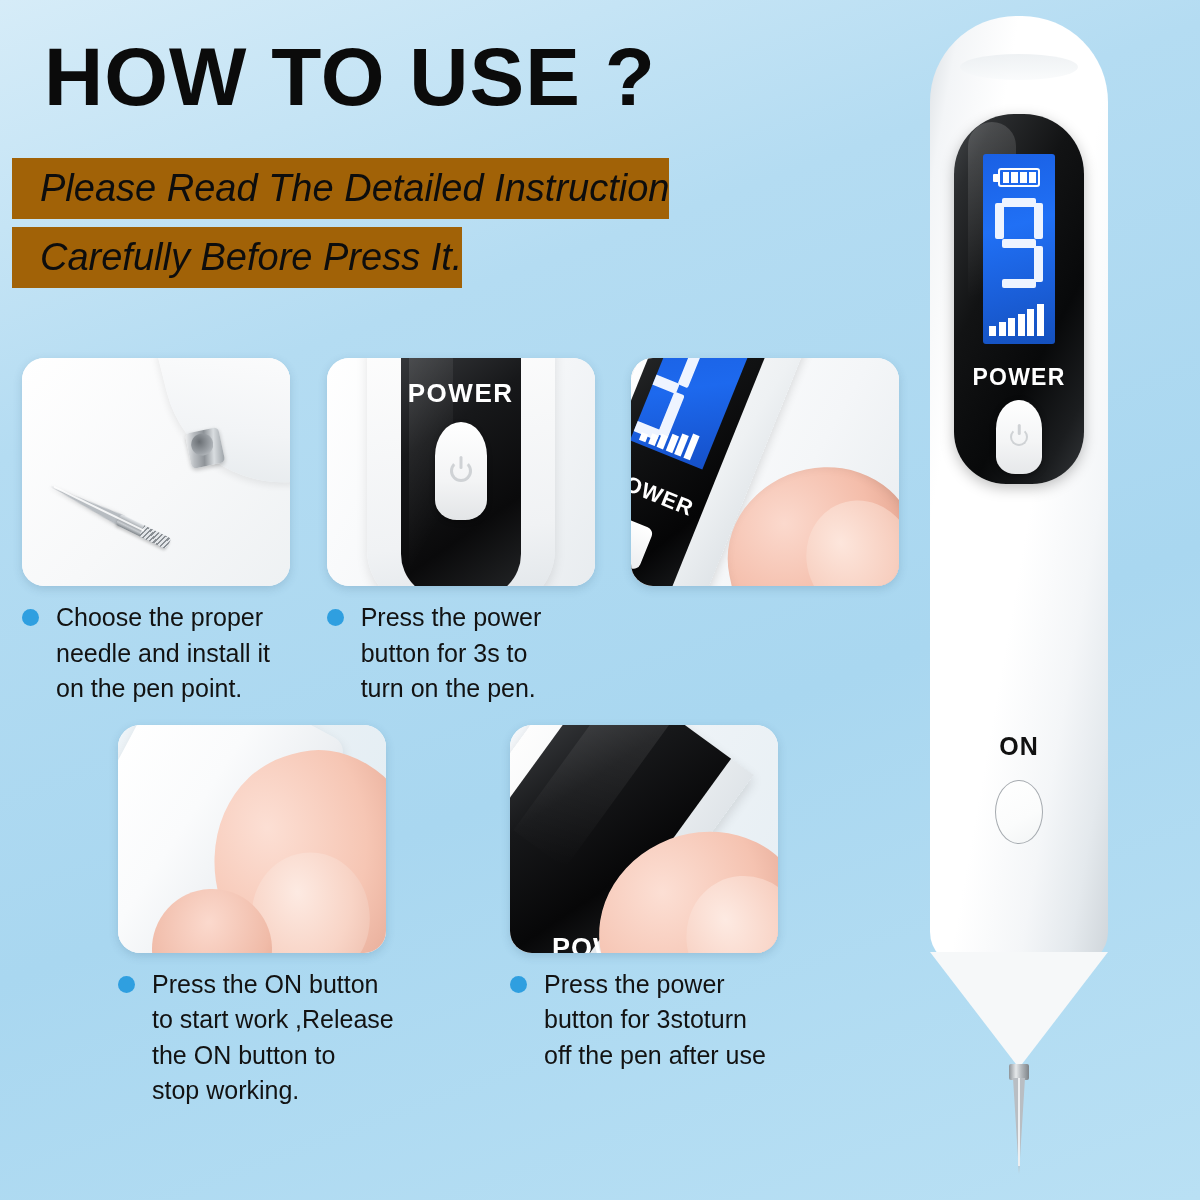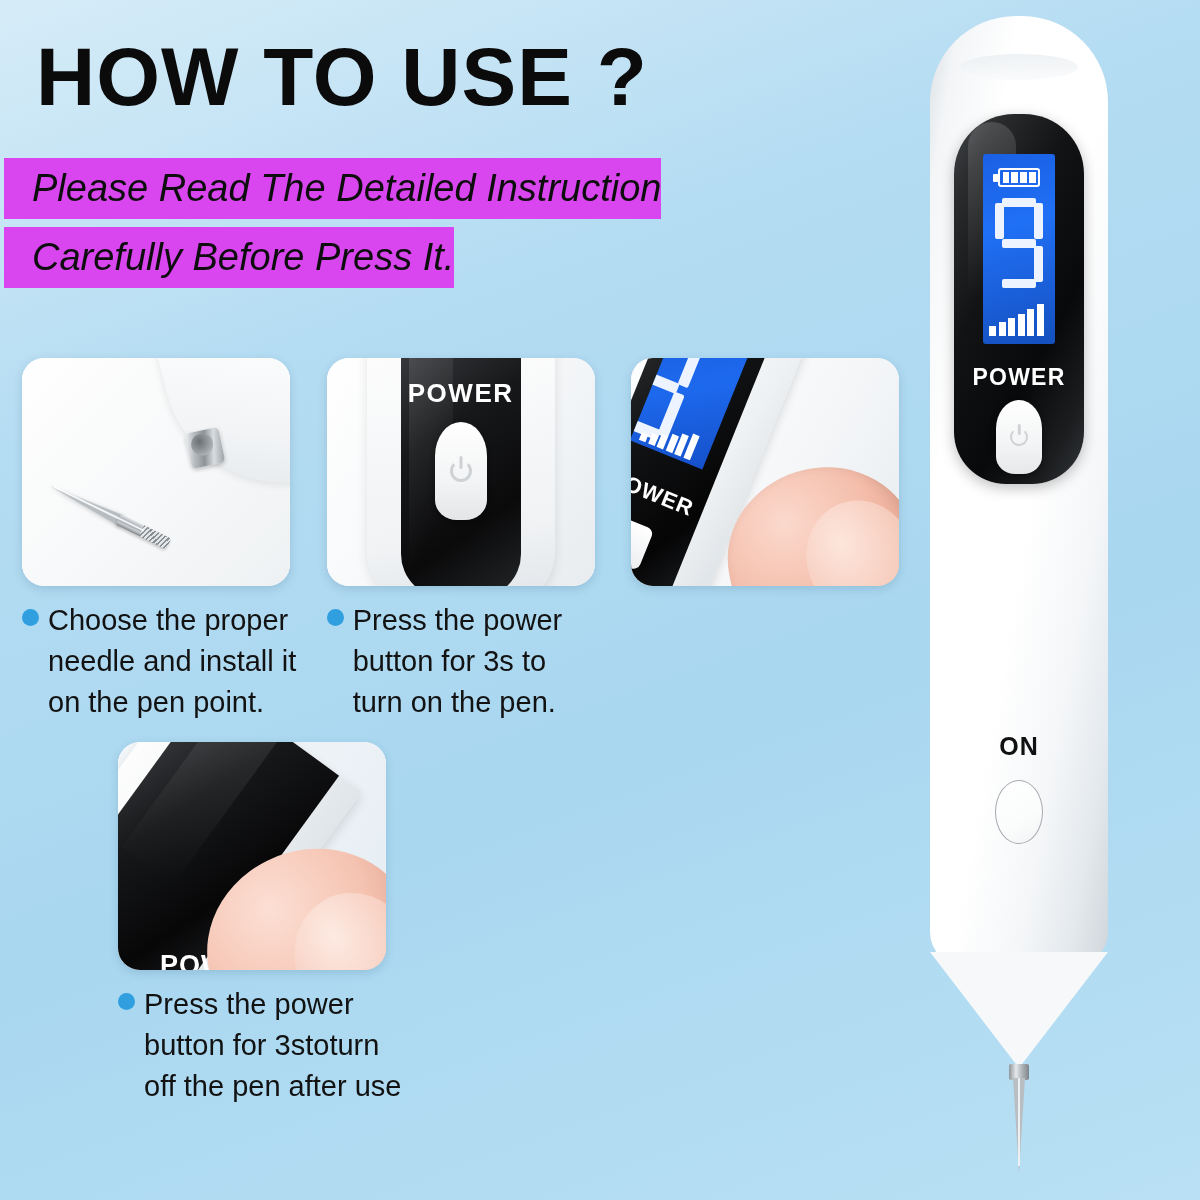--- a/index.html
+++ b/index.html
@@ -5,33 +5,33 @@
   * { box-sizing: border-box; margin: 0; padding: 0; }
   html, body { width: 1200px; height: 1200px; }
   body {
     font-family: "Liberation Sans", sans-serif;
     background: linear-gradient(160deg, #d6ecf8 0%, #b4dcf2 28%, #a9d7f0 60%, #b9e0f4 100%);
     position: relative;
     overflow: hidden;
   }
 
   
-  .header { position: absolute; left: 4px; top: 0; width: 900px; }
+  .header { position: absolute; left: 12px; top: 0; width: 900px; }
   .title {
     font-size: 82px;
     font-weight: bold;
     letter-spacing: 1px;
     color: #0b0b0b;
     padding-left: 32px;
     padding-top: 36px;
     line-height: 1.0;
     font-family: "Liberation Sans", sans-serif;
   }
   .sub-bar {
-    background: #d946ef;
+    background: #a16207;
     color: #0d0d0d;
     font-style: italic;
     font-size: 38px;
     line-height: 1.0;
     padding: 11px 0 12px 28px;
     white-space: nowrap;
     display: block;
     width: max-content;
   }
   .sub-bar.line1 { margin-top: 40px; }
@@ -58,24 +58,25 @@
   .caption {
     display: flex;
     margin-top: 14px;
     padding-right: 6px;
   }
   .bullet {
     width: 17px; height: 17px; border-radius: 50%;
     background: #2f9fe0; flex: 0 0 17px; margin-top: 9px; margin-right: 9px;
   }
   .caption-text {
-    font-size: 29px;
+    font-size: 25px;
     line-height: 1.42;
     color: #121212;
     white-space: pre-line;
+    margin-left: 8px;
   }
 
   
   .p1-bg {
     position: absolute; inset: 0;
     background: linear-gradient(135deg,#ffffff 0%,#f7f8f9 55%,#eef1f3 100%);
   }
   .p1-penbody {
     position: absolute; right: -34px; top: -26px;
     width: 150px; height: 160px;
@@ -495,20 +496,39 @@
         <div class="p3-thumb">
           <div class="p3-nail"></div>
         </div>
       </div>
     </div>
 
   </div>
 
   <div class="row row2">
 
+    <div class="step" style="width:392px;">
+      <div class="photo">
+        <div class="p4-bg"></div>
+        <div class="p4-pen"></div>
+        <div class="p4-on">ON</div>
+        <div class="p4-oval"></div>
+        <div class="p4-thumb">
+          <div class="p4-nail"></div>
+        </div>
+        <div class="p4-thumb2"></div>
+      </div>
+      <div class="caption">
+        <div class="bullet"></div>
+        <div class="caption-text">Press the ON button
+to start work ,Release
+the ON button to
+stop working.</div>
+      </div>
+    </div>
 
     <div class="step" style="width:320px;">
       <div class="photo">
         <div class="p5-bg"></div>
         <div class="p5-pen">
           <div class="p5-black"></div>
         </div>
         <div class="p5-label">POWER</div>
 
         <div class="p5-thumb">

